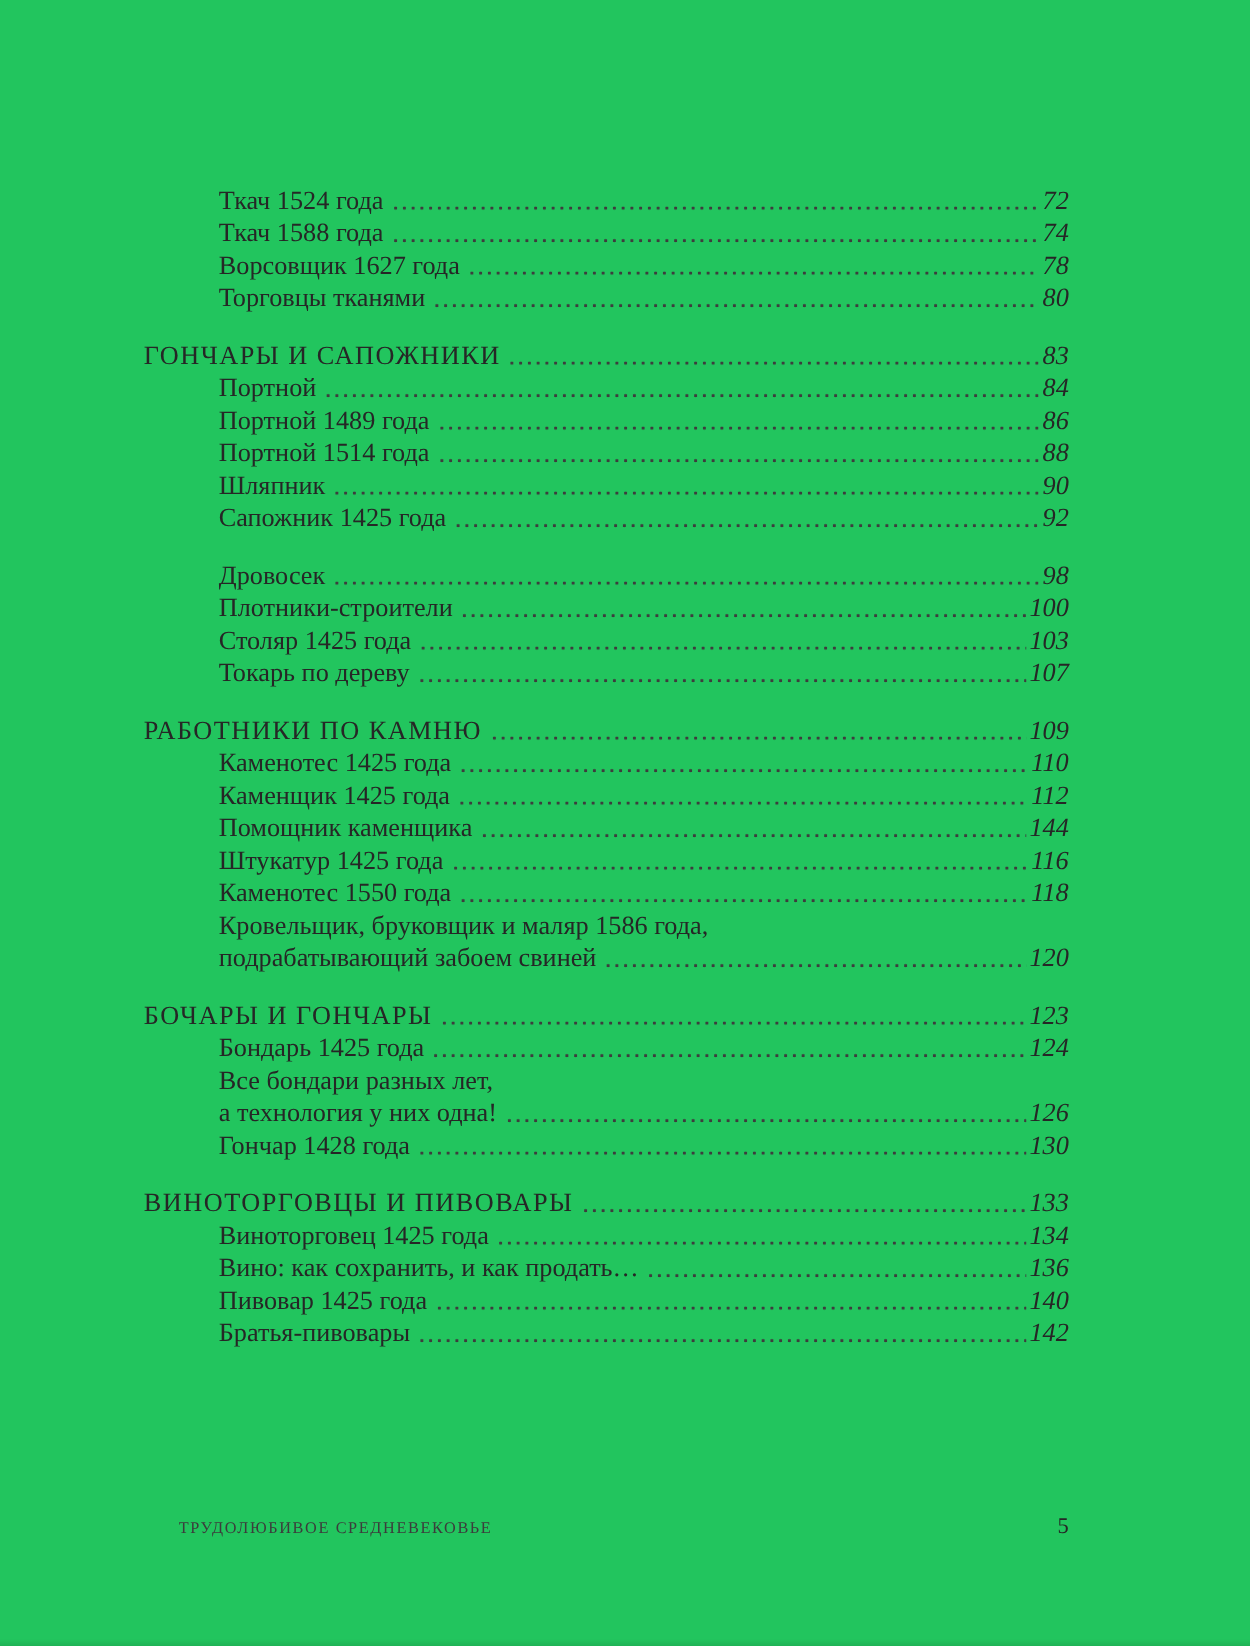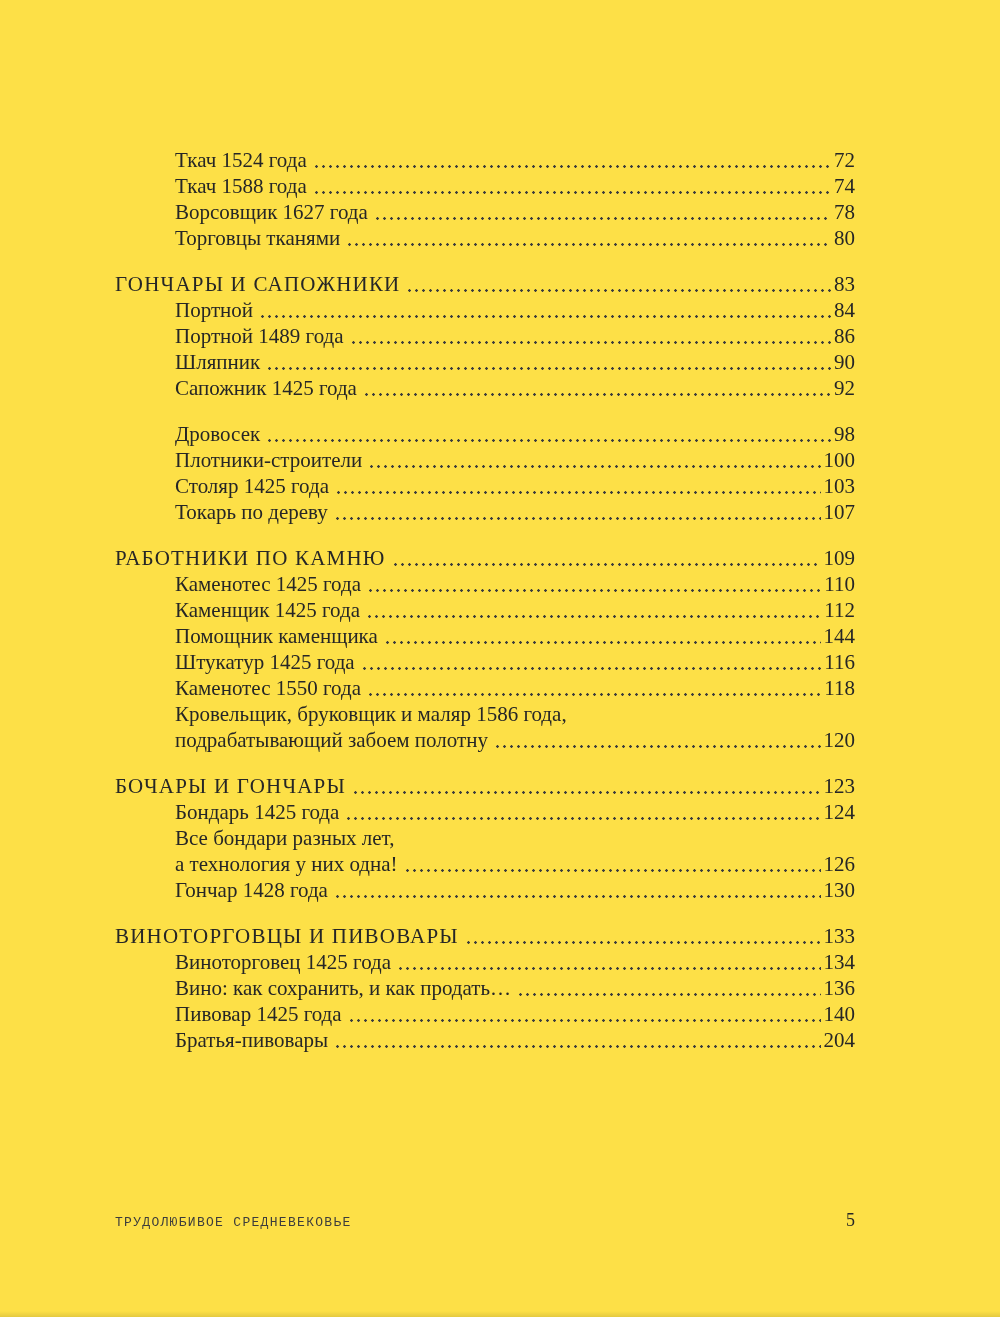--- a/index.html
+++ b/index.html
@@ -5,21 +5,21 @@
   html, body {
     margin: 0;
     padding: 0;
     background: #f2f2f2;
   }
   .page {
     position: relative;
     width: 1000px;
     height: 1317px;
     margin: 0 auto;
-    background: #fde047;
+    background: #22c55e;
     font-family: "Liberation Serif", "DejaVu Serif", serif;
     color: #262626;
     overflow: hidden;
   }
   
   .page::after {
     content: "";
     position: absolute;
     left: 0; right: 0; bottom: 0;
     height: 6px;
@@ -45,20 +45,21 @@
   .row.sub { padding-left: 60px; }
   .row.head .txt {
     letter-spacing: 1.2px;
   }
 
   .txt { white-space: pre-wrap; }
 
   .num {
     white-space: nowrap;
     text-align: right;
+    font-style: italic;
   }
 
   .leader {
     flex: 1 1 auto;
     align-self: flex-end;
     height: 5px;
     margin: 0 3px 4px 6px;
     background-image: radial-gradient(circle, #3d3d3d 1.1px, rgba(0,0,0,0) 1.5px);
     background-size: 7px 5px;
     background-repeat: repeat-x;
@@ -69,24 +70,25 @@
   .footer {
     position: absolute;
     left: 115px;
     width: 740px;
     top: 1210px;
     display: flex;
     justify-content: space-between;
     align-items: baseline;
   }
   .running-title {
-    font-family: Liberation Mono, monospace;
+    font-family: Liberation Serif, serif;
     font-size: 13px;
     letter-spacing: 1.3px;
     color: #3c3c3c;
+    margin-left: 28px;
   }
   .footer-page-num {
     font-family: "Liberation Serif", "DejaVu Serif", serif;
     font-size: 18px;
     color: #262626;
   }
 </style>
 </head>
 <body>
 
@@ -127,20 +129,25 @@
         <span class="txt">Портной</span>
         <span class="leader"></span>
         <span class="num">84</span>
       </div>
       <div class="row sub">
         <span class="txt">Портной 1489 года</span>
         <span class="leader"></span>
         <span class="num">86</span>
       </div>
       <div class="row sub">
+        <span class="txt">Портной 1514 года</span>
+        <span class="leader"></span>
+        <span class="num">88</span>
+      </div>
+      <div class="row sub">
         <span class="txt">Шляпник</span>
         <span class="leader"></span>
         <span class="num">90</span>
       </div>
       <div class="row sub">
         <span class="txt">Сапожник 1425 года</span>
         <span class="leader"></span>
         <span class="num">92</span>
       </div>
     </section>
@@ -196,21 +203,21 @@
       </div>
       <div class="row sub">
         <span class="txt">Каменотес 1550 года</span>
         <span class="leader"></span>
         <span class="num">118</span>
       </div>
       <div class="row sub cont">
         <span class="txt">Кровельщик, бруковщик и маляр 1586 года,</span>
       </div>
       <div class="row sub">
-        <span class="txt">подрабатывающий забоем полотну</span>
+        <span class="txt">подрабатывающий забоем свиней</span>
         <span class="leader"></span>
         <span class="num">120</span>
       </div>
     </section>
 
     <section class="toc-section">
       <div class="row head">
         <span class="txt">БОЧАРЫ И ГОНЧАРЫ</span>
         <span class="leader"></span>
         <span class="num">123</span>
@@ -252,21 +259,21 @@
         <span class="num">136</span>
       </div>
       <div class="row sub">
         <span class="txt">Пивовар 1425 года</span>
         <span class="leader"></span>
         <span class="num">140</span>
       </div>
       <div class="row sub">
         <span class="txt">Братья-пивовары</span>
         <span class="leader"></span>
-        <span class="num">204</span>
+        <span class="num">142</span>
       </div>
     </section>
 
   </main>
 
   <footer class="footer">
     <span class="running-title">ТРУДОЛЮБИВОЕ СРЕДНЕВЕКОВЬЕ</span>
     <span class="footer-page-num">5</span>
   </footer>
 

